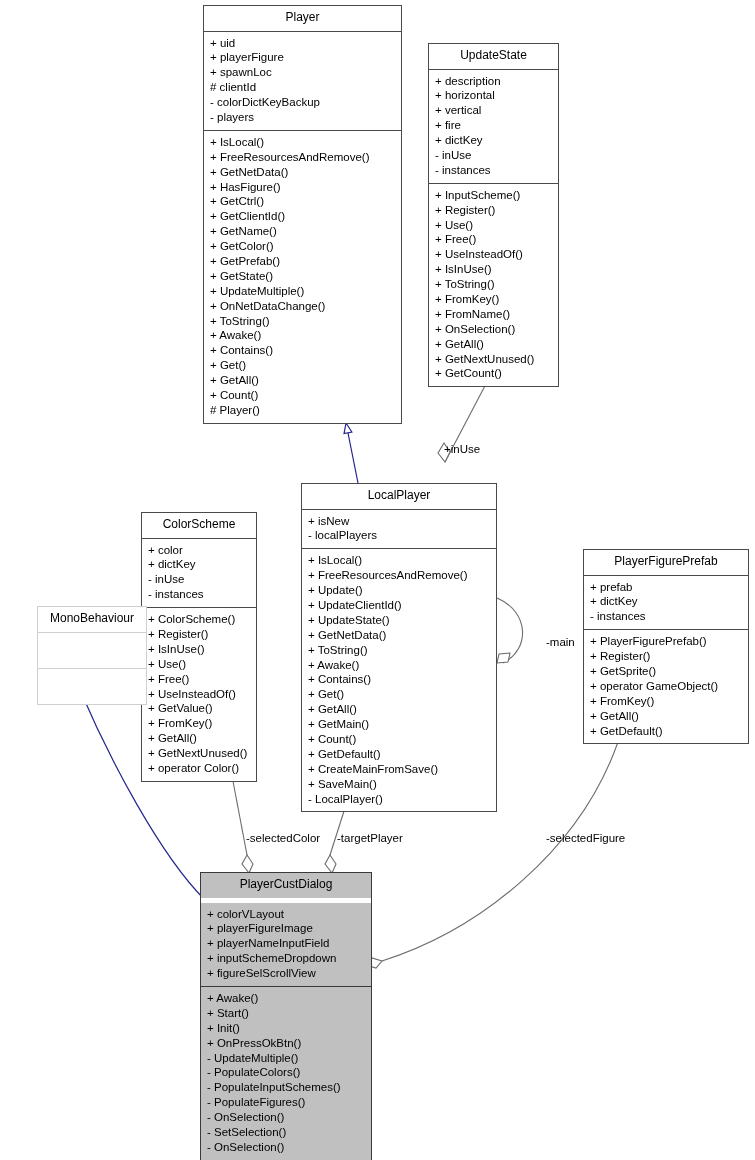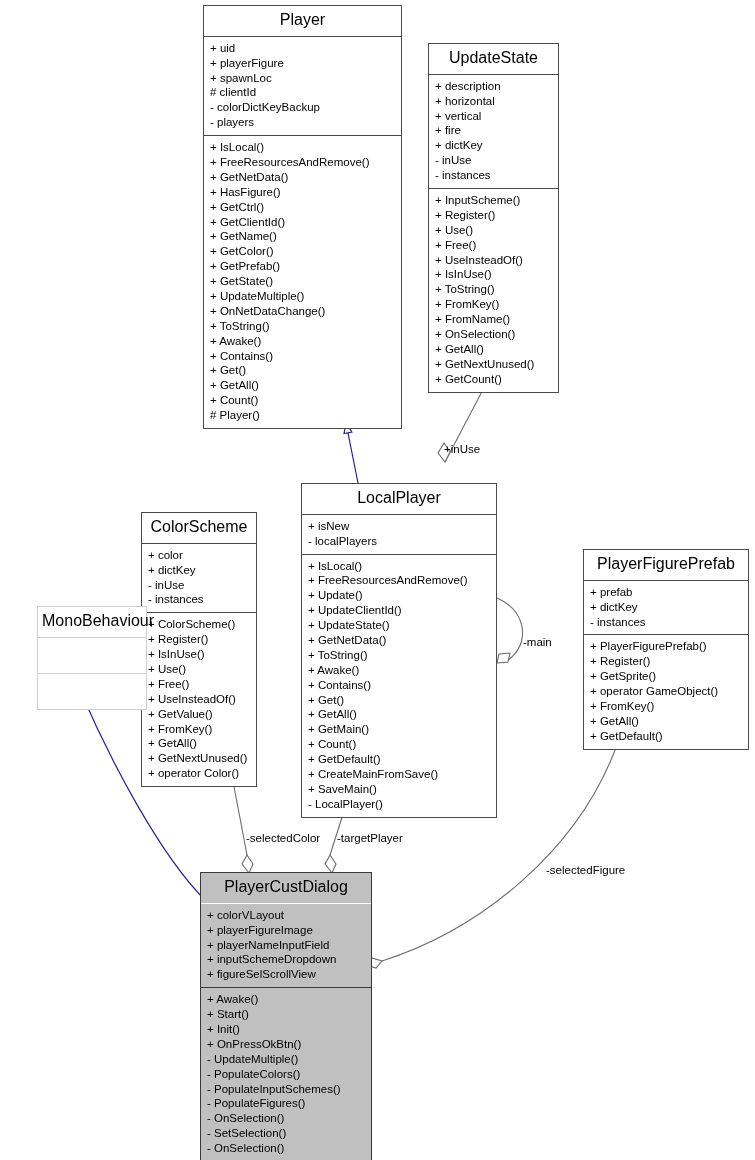--- a/index.html
+++ b/index.html
@@ -39,26 +39,26 @@
     background: #c0c0c0;
     border: 1px solid #3a3a3a;
   }
   .uml-class.faint {
     border: 1px solid #cfcfcf;
     background: #ffffff;
   }
   .cls-title {
     text-align: center;
     padding: 4px 4px 5px 4px;
-    font-size: 16px;
+    font-size: 12px;
     border-bottom: 1px solid #4a4a4a;
     white-space: nowrap;
   }
   .uml-class.shaded > .cls-title {
-    border-bottom: 1px solid #ffffff;
+    border-bottom: 5px solid #ffffff;
   }
   .uml-class.faint > .cls-title {
     border-bottom: 1px solid #cfcfcf;
   }
   .cls-section {
     padding: 4px 3px 5px 6px;
   }
   .cls-section.attrs {
     border-bottom: 1px solid #4a4a4a;
   }
@@ -283,18 +283,18 @@
       <div class="member">- PopulateColors()</div>
       <div class="member">- PopulateInputSchemes()</div>
       <div class="member">- PopulateFigures()</div>
       <div class="member">- OnSelection()</div>
       <div class="member">- SetSelection()</div>
       <div class="member">- OnSelection()</div>
     </div>
   </div>
 
   <div class="edge-label" style="left:444px; top:443px;">+inUse</div>
-  <div class="edge-label" style="left:523px; top:636px;">-main</div>
+  <div class="edge-label" style="left:546px; top:636px;">-main</div>
   <div class="edge-label" style="left:246px; top:832px;">-selectedColor</div>
   <div class="edge-label" style="left:337px; top:832px;">-targetPlayer</div>
-  <div class="edge-label" style="left:546px; top:832px;margin-top:32px;">-selectedFigure</div>
+  <div class="edge-label" style="left:546px; top:832px;">-selectedFigure</div>
 
 </div>
 
 </body></html>

